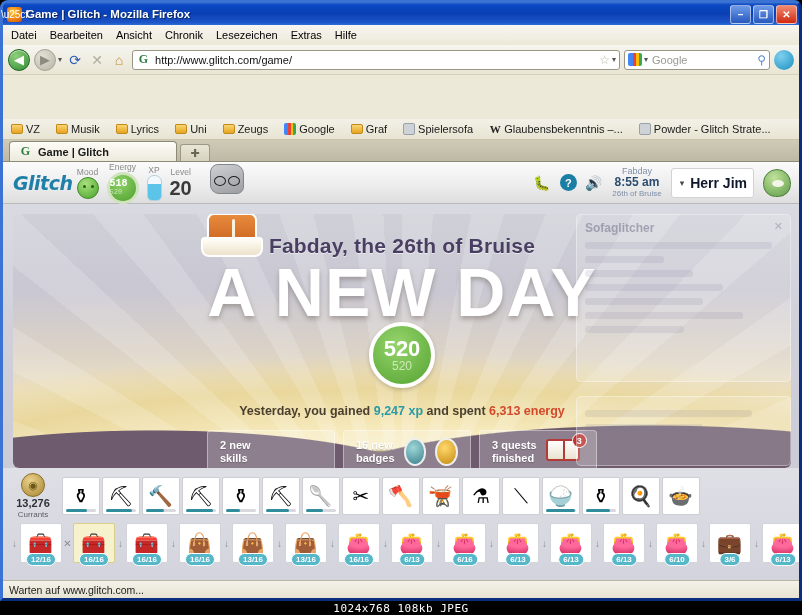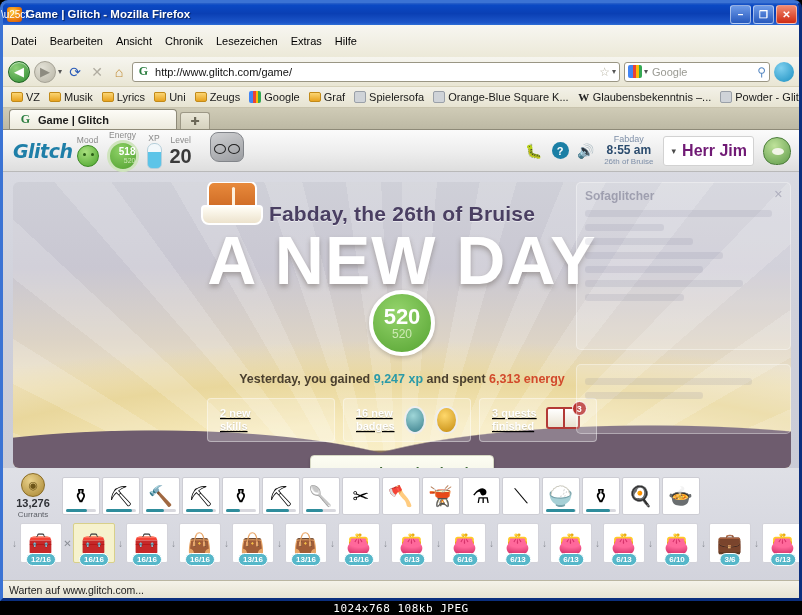--- a/index.html
+++ b/index.html
@@ -42,21 +42,21 @@
     display:flex;align-items:center;justify-content:center;
     color:#fff;font-size:10px;font-weight:bold;
     background: linear-gradient(180deg,#6d9ae8,#2759bd);
   }
   .wbtn.close { background: linear-gradient(180deg,#f08a70,#cf2a12); }
 
   .chrome { flex:1; background:#ece9d8; display:flex; flex-direction:column; }
 
   
   .menubar {
-    height:32px; display:flex; align-items:center; gap:13px;
+    height:20px; display:flex; align-items:center; gap:13px;
     padding: 0 8px;
     background: linear-gradient(180deg,#f7f6f1,#ece9d8);
     font-size:11px; color:#000;
   }
 
   
   .navbar {
     height:30px; display:flex; align-items:center; gap:4px; padding:0 5px;
     background: linear-gradient(180deg,#f6f5ef 0%,#e9e6d4 100%);
     border-bottom:1px solid #d6d1b9;
@@ -88,24 +88,24 @@
   }
   .gico { width:14px;height:13px;border-radius:2px;
     background: linear-gradient(90deg,#4285f4 0 35%,#ea4335 35% 60%,#fbbc05 60% 80%,#34a853 80% 100%); }
   .searchtxt { flex:1;font-size:11px;color:#9a9a93; }
   .mag { color:#5a8bc4;font-size:12px; }
   .skype { width:20px;height:20px;border-radius:50%;
     background: radial-gradient(circle at 35% 30%,#7fd0ef,#1a8fc1); }
 
   
   .bookbar {
-    height:21px; display:flex; align-items:center; gap:1px; padding:0 4px;
+    height:21px; display:flex; align-items:center; gap:8px; padding:0 4px;
     background: linear-gradient(180deg,#f3f1e8,#e7e4d2);
     border-bottom:1px solid #c9c4ae; font-size:11px; color:#1a1a1a;
-    overflow:hidden; white-space:nowrap;
+    overflow:hidden; white-space:nowrap;margin-top:44px;
   }
   .bm { display:flex;align-items:center;gap:3px;padding:1px 4px;border-radius:2px; }
   .folder { width:12px;height:10px;border-radius:1px 2px 2px 2px;
     background: linear-gradient(180deg,#fbd573,#e7a320); border:1px solid #c28a18; flex:0 0 auto;}
   .bmi { width:12px;height:12px;flex:0 0 auto; }
   .bmi.gg { background: linear-gradient(90deg,#4285f4 0 30%,#ea4335 30% 55%,#fbbc05 55% 78%,#34a853 78% 100%); border-radius:2px;}
   .bmi.doc { background:#cfd3d8;border:1px solid #9aa0a8;border-radius:2px; }
   .bmi.w { color:#222;font-family:"Liberation Serif",serif;font-weight:bold;font-size:11px;line-height:12px;text-align:center;}
 
   
@@ -147,21 +147,21 @@
     width:22px;height:22px;border-radius:50%;
     background: radial-gradient(circle at 38% 30%,#a9e07e,#4aa32c);
     position:relative; border:1px solid #3d8a24;
   }
   .mood:before,.mood:after{content:"";position:absolute;width:3px;height:3px;background:#2a5e17;border-radius:50%;top:7px;}
   .mood:before{left:5px;} .mood:after{left:13px;}
   .energy {
     width:32px;height:32px;border-radius:50%;
     background: radial-gradient(circle at 40% 30%,#8fd268,#4f9e2d);
     border:3px solid #cfe4bd;
-    display:flex;flex-direction:column;align-items:flex-end;justify-content:center;
+    display:flex;flex-direction:column;align-items:flex-start;justify-content:center;font-family:Liberation Mono, monospace;
   }
   .energy .cur{font-size:10px;font-weight:bold;color:#fff;line-height:10px;}
   .energy .max{font-size:7px;color:#cde7b6;line-height:7px;}
   .xpvial {
     width:15px;height:26px;border-radius:7px 7px 5px 5px;
     background: linear-gradient(180deg,#f2f8fb 0 35%,#5cc4e8 35% 100%);
     border:1px solid #b5cfdb;
   }
   .lvl { font-size:20px;font-weight:bold;color:#3a3a3a;line-height:22px; }
   .avatar-rock {
@@ -183,21 +183,21 @@
   .spk { color:#333;font-size:14px; }
   .daybox { text-align:center;line-height:11px; }
   .daybox .d1{font-size:9px;color:#7e8fa8;}
   .daybox .d2{font-size:12px;font-weight:bold;color:#2c4c6e;}
   .daybox .d3{font-size:8px;color:#7e8fa8;}
   .userbox {
     display:flex;align-items:center;gap:6px;height:30px;padding:0 6px 0 8px;
     background:#fff;border:1px solid #d2d2d2;border-radius:3px;
   }
   .userbox .cv{font-size:9px;color:#4a4a4a;}
-  .userbox .un{font-size:16px;font-weight:bold;color:#701a75;}
+  .userbox .un{font-size:14px;font-weight:bold;color:#0f172a;}
   .useravatar{
     width:28px;height:28px;border-radius:50% 50% 45% 45%;
     background: radial-gradient(circle at 40% 30%,#bfe29a,#5f9b4a);
     border:1px solid #4d7e3c; position:relative;
   }
   .useravatar:before{content:"";position:absolute;left:8px;top:10px;width:12px;height:7px;border-radius:50%;background:#f2f5e8;}
 
   
   .stage { position:absolute; left:10px; top:52px; right:8px; bottom:112px; }
   .ghostpanel {
@@ -253,21 +253,21 @@
     background: radial-gradient(circle at 42% 32%,#95d46c,#55a331);
     border:4px solid #fff;
     display:flex;flex-direction:column;align-items:center;justify-content:center;
     box-shadow:0 2px 4px rgba(0,0,0,.18);
   }
   .bigenergy .cur{font-size:22px;font-weight:bold;color:#fff;line-height:22px;}
   .bigenergy .max{font-size:12px;color:#cdeab4;line-height:13px;}
   .bsum{margin-top:16px;font-size:12.5px;font-weight:bold;color:#4a3f2e;}
   .xpv{color:#2a9aa8;} .env{color:#d2492b;}
 
-  .cards{display:flex;gap:8px;margin-top:12px;text-decoration:underline;}
+  .cards{display:flex;gap:8px;margin-top:12px;}
   .card{
     height:44px;border-radius:4px;padding:0 12px;
     background:rgba(255,255,255,.22);border:1px solid rgba(255,255,255,.4);
     display:flex;align-items:center;gap:9px;
   }
   .card .cl{font-size:11px;font-weight:bold;color:#fff;line-height:13px;text-shadow:0 1px 1px rgba(0,0,0,.22);}
   .badge-c{width:28px;height:28px;border-radius:50%;border:2px solid #eee;}
   .b1{background:radial-gradient(circle at 40% 32%,#9fd6d8,#3a7f8c);}
   .b2{background:radial-gradient(circle at 40% 32%,#ffd86b,#c48b10);}
   .quest-book{position:relative;width:34px;height:26px;}
@@ -407,24 +407,20 @@
           </div>
         <div class="bm">
             <span class="folder"></span>
             <span>Graf</span>
           </div>
         <div class="bm">
             <span class="bmi doc"></span>
             <span>Spielersofa</span>
           </div>
         <div class="bm">
-            <span class="bmi doc"></span>
-            <span>Orange-Blue Square K...</span>
-          </div>
-        <div class="bm">
             <span class="bmi w">W</span>
             <span>Glaubensbekenntnis –...</span>
           </div>
         <div class="bm">
             <span class="bmi doc"></span>
             <span>Powder - Glitch Strate...</span>
           </div>
 
       </div>
 

